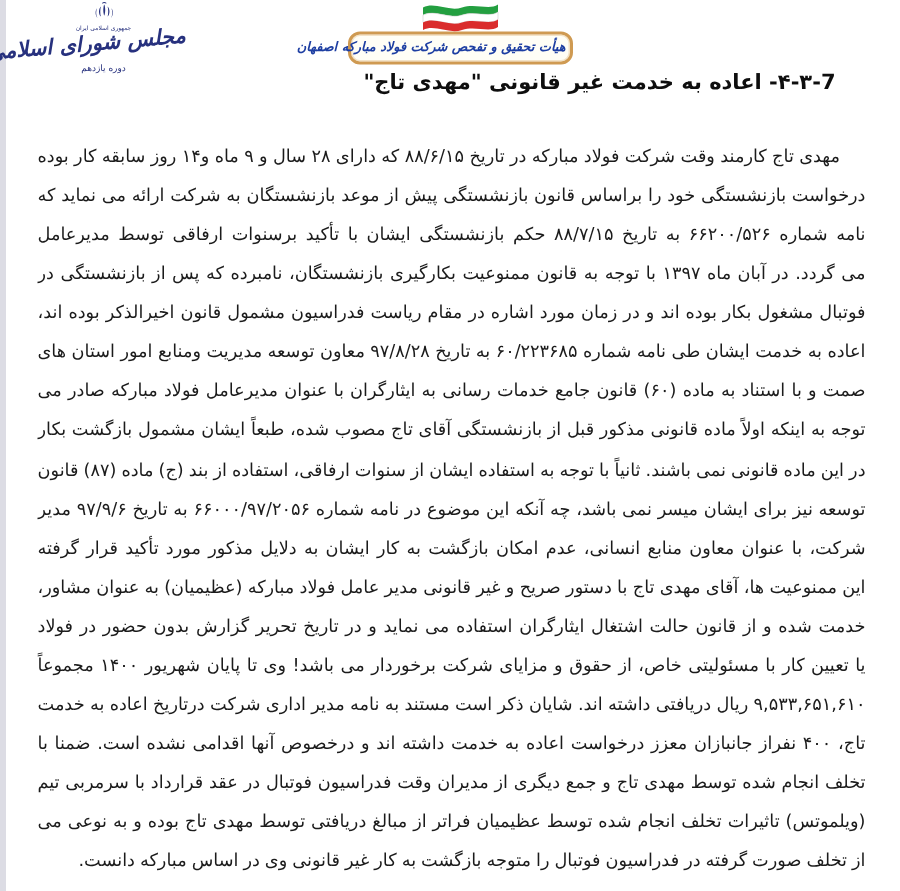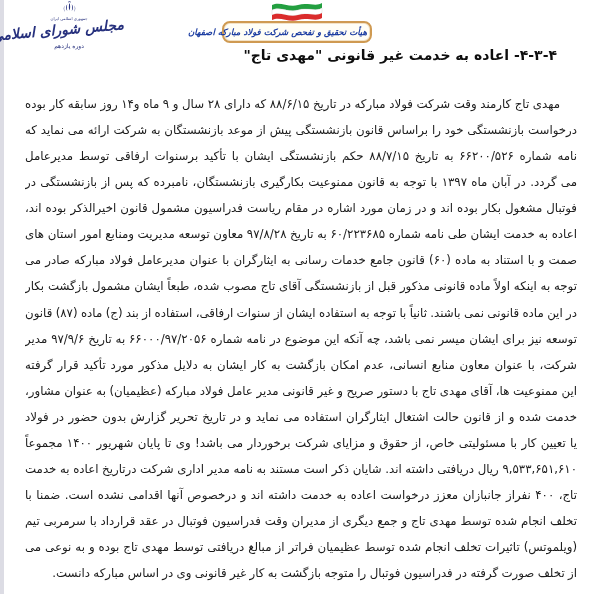--- a/index.html
+++ b/index.html
@@ -22,21 +22,21 @@
   .majlis .emblem{display:block;margin:0 auto;}
   .m-top{font-size:4px;line-height:5px;color:#27317e;white-space:nowrap;direction:rtl;}
   .m-main{
     font-size:14px;font-weight:bold;font-style:italic;
     white-space:nowrap;direction:rtl;line-height:17px;
     transform:rotate(-5deg);transform-origin:center;
     color:#27317e;
   }
   .m-sub{font-size:6px;line-height:7px;margin-top:4px;color:#27317e;direction:rtl;}
   
-  .committee{position:absolute;left:222px;top:1px;width:150px;}
+  .committee{position:absolute;left:232px;top:1px;width:150px;}
   .committee .flag{display:block;margin:0 auto -1px auto;}
   .c-box{
     border:2px solid #cf9a52;border-radius:8px;background:#fffef6;
     padding:4px 3px;font-size:8.6px;font-weight:bold;font-style:italic;
     color:#1d3ea2;white-space:nowrap;direction:rtl;line-height:10px;
     box-shadow:0 0 0 1px #f3e3c8 inset;
   }
   
   .sec-title{
     position:absolute;top:47px;right:43px;
@@ -80,21 +80,21 @@
 
   <div class="committee">
     <svg class="flag" width="52" height="21" viewBox="0 0 52 21">
       <path d="M1,4 C9,0 18,7 27,4 C36,1 45,6 51,2 L51,7 C45,11 36,6 27,9 C18,12 9,5 1,9 Z" fill="#239f40"></path>
       <path d="M1,9 C9,5 18,12 27,9 C36,6 45,11 51,7 L51,12 C45,16 36,11 27,14 C18,17 9,10 1,14 Z" fill="#ffffff" stroke="#bfbfbf" stroke-width="0.3"></path>
       <path d="M1,14 C9,10 18,17 27,14 C36,11 45,16 51,12 L51,17 C45,21 36,16 27,19 C18,22 9,15 1,19 Z" fill="#da2c2c"></path>
     </svg>
     <div class="c-box">هیأت تحقیق و تفحص شرکت فولاد مبارکه اصفهان</div>
   </div>
 
-  <div class="sec-title">۴-۳-۴- اعاده به خدمت غیر قانونی "مهدی تاج"</div>
+  <div class="sec-title">۴-۳-7- اعاده به خدمت غیر قانونی "مهدی تاج"</div>
 
   <div class="body-text">
     <div class="bline first">مهدی تاج کارمند وقت شرکت فولاد مبارکه در تاریخ ۸۸/۶/۱۵ که دارای ۲۸ سال و ۹ ماه و۱۴ روز سابقه کار بوده اند،</div>
     <div class="bline">درخواست بازنشستگی خود را براساس قانون بازنشستگی پیش از موعد بازنشستگان به شرکت ارائه می نماید که بر اساس</div>
     <div class="bline">نامه شماره ۶۶۲۰۰/۵۲۶ به تاریخ ۸۸/۷/۱۵ حکم بازنشستگی ایشان با تأکید برسنوات ارفاقی توسط مدیرعامل شرکت صادر</div>
     <div class="bline">می گردد. در آبان ماه ۱۳۹۷ با توجه به قانون ممنوعیت بکارگیری بازنشستگان، نامبرده که پس از بازنشستگی در فدراسیون</div>
     <div class="bline">فوتبال مشغول بکار بوده اند و در زمان مورد اشاره در مقام ریاست فدراسیون مشمول قانون اخیرالذکر بوده اند، درخواست</div>
     <div class="bline">اعاده به خدمت ایشان طی نامه شماره ۶۰/۲۲۳۶۸۵ به تاریخ ۹۷/۸/۲۸ معاون توسعه مدیریت ومنابع امور استان های وزارت</div>
     <div class="bline">صمت و با استناد به ماده (۶۰) قانون جامع خدمات رسانی به ایثارگران با عنوان مدیرعامل فولاد مبارکه صادر می گردد. با</div>
     <div class="bline">توجه به اینکه اولاً ماده قانونی مذکور قبل از بازنشستگی آقای تاج مصوب شده، طبعاً ایشان مشمول بازگشت بکار مورد اشاره</div>

